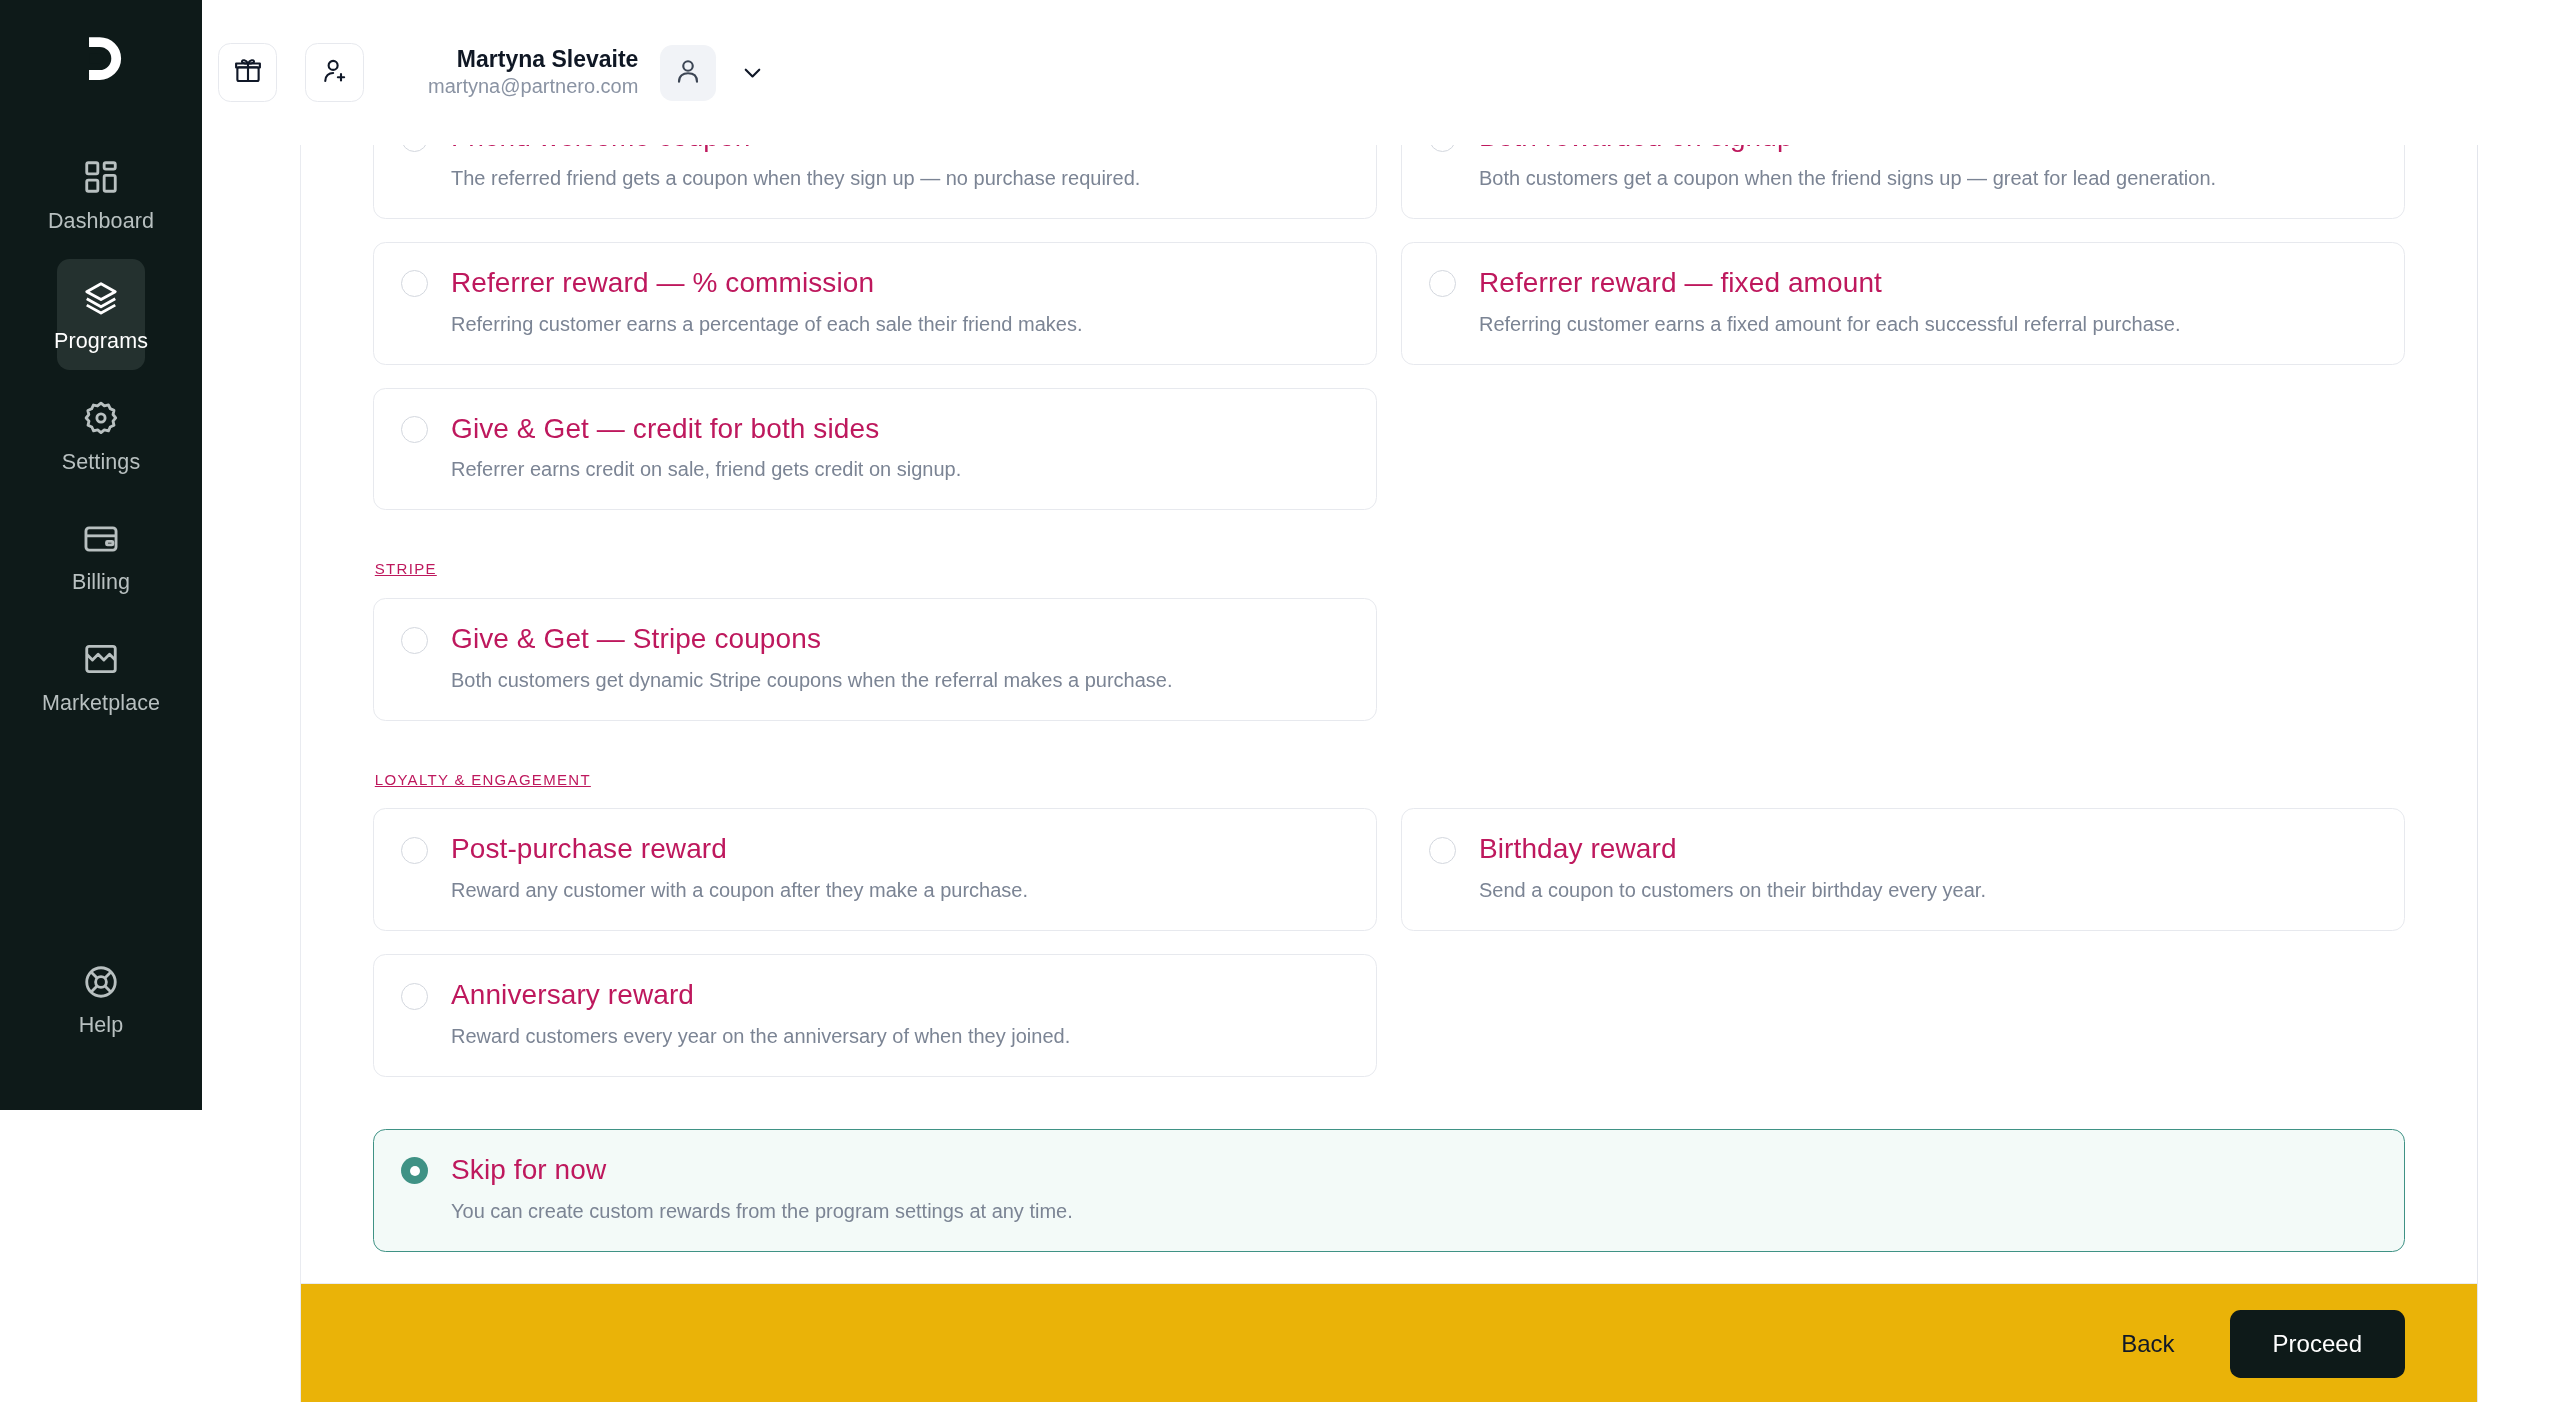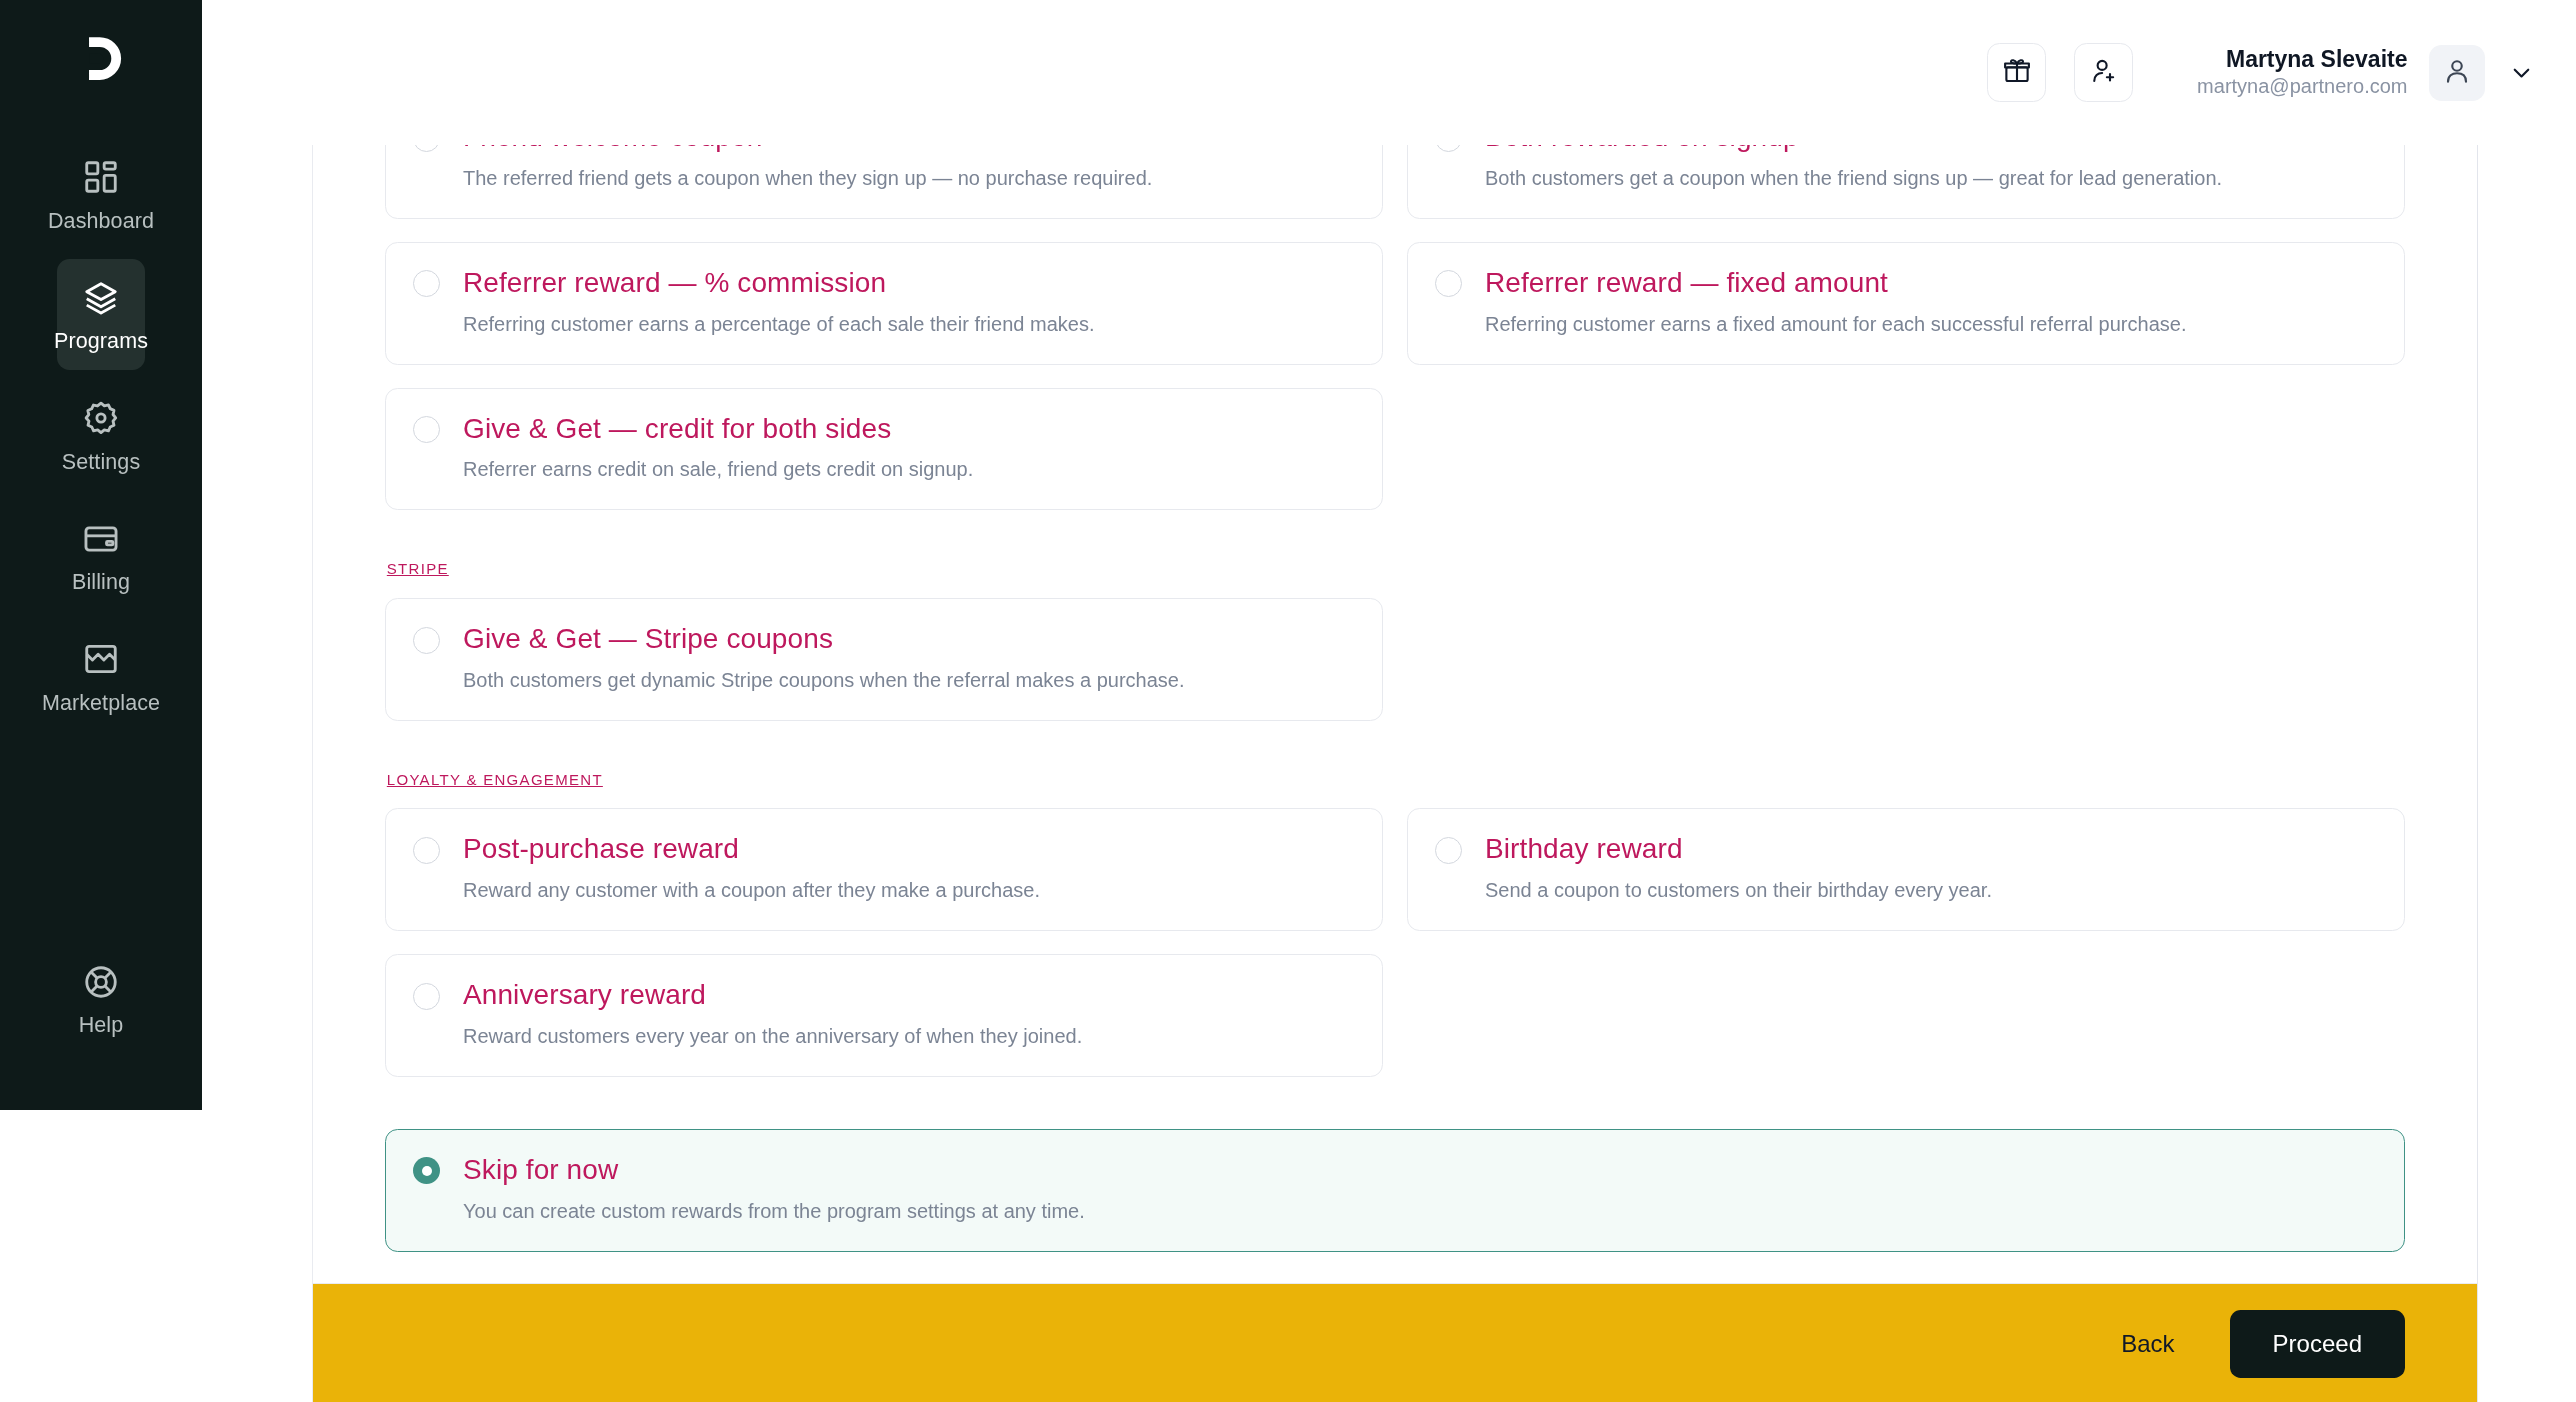--- a/index.html
+++ b/index.html
@@ -34,42 +34,42 @@
   .nav-item.active .nav-label { color: #ffffff; }
   .nav-item.active .nav-icon svg { stroke: #ffffff; }
   .sidebar-bottom { margin-top: auto; margin-bottom: 56px; }
 
   
   .right { flex: 1; display: flex; flex-direction: column; min-width: 0; position: relative; background:#ffffff; }
 
   
   .topbar {
     height: 145px; flex: 0 0 145px;
-    display: flex; align-items: center; justify-content: flex-end;
+    display: flex; align-items: center; 
     padding-right: 41px; gap: 12px; background: #ffffff;
   }
   .icon-btn {
     width: 59px; height: 59px; border: 0.9px solid #e7e9ee; border-radius: 12.5px;
     display: flex; align-items: center; justify-content: center; cursor: pointer;
     background: #ffffff; margin-left: 16px;
   }
   .icon-btn svg { width: 30px; height: 30px; }
   .user-block { display:flex; align-items:center; margin-left: 52px; gap: 0; cursor: pointer; }
   .user-text { display: flex; flex-direction: column; align-items: flex-end; }
   .user-name { font-size: 23px; font-weight: bold; color: #0f1724; line-height: 1.25; }
   .user-mail { font-size: 20px; color: #8a93a3; line-height: 1.35; }
   .avatar {
     width: 56px; height: 56px; border-radius: 12.5px; background: #f1f3f7;
     display:flex; align-items:center; justify-content:center; margin-left: 21.5px;
   }
   .avatar svg { width: 30px; height: 30px; }
   .caret { margin-left: 23px; display:flex; align-items:center; cursor:pointer; }
 
   
-  .frame { flex: 1; display: flex; min-height: 0; padding-left: 12px; }
+  .frame { flex: 1; display: flex; min-height: 0; }
   .frame-left-gutter { width: 99px; flex: 0 0 99px; border-right: 0.9px solid #e9ebf0; background:#ffffff; }
   .panel {
     flex: 1; display: flex; flex-direction: column; min-width: 0;
     border-right: 0.9px solid #e2e5ec; background: #ffffff;
   }
   .panel-scroll {
     flex: 1; min-height: 0; overflow: hidden;
     padding: 0 72px 0 72px; position: relative;
   }
   .far-right-gutter { width: 98px; flex: 0 0 98px; background:#ffffff; }

